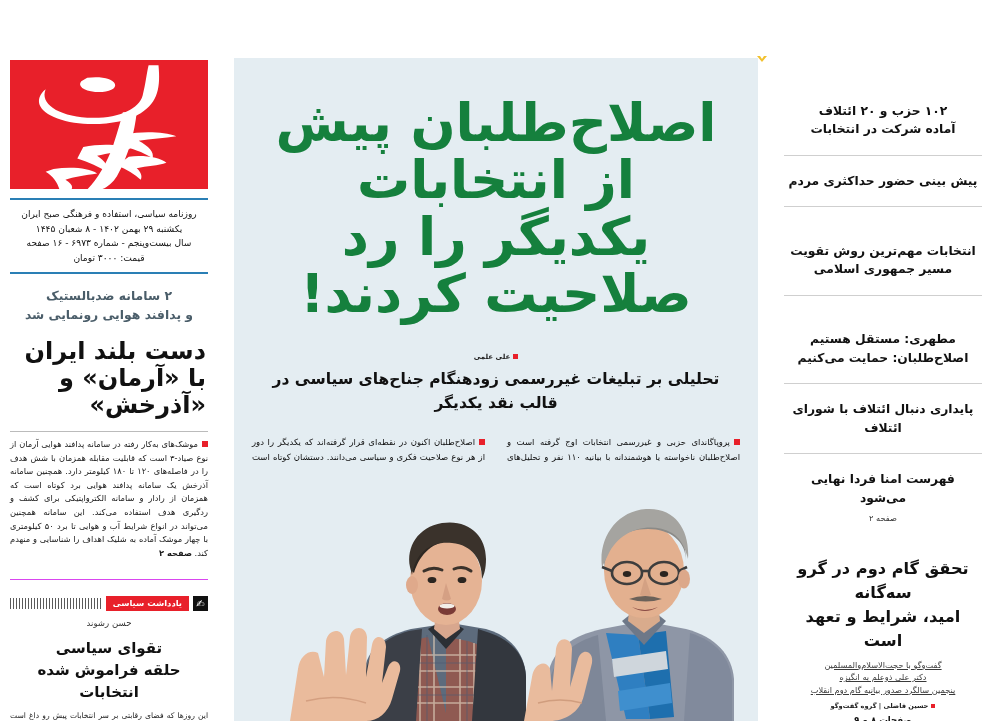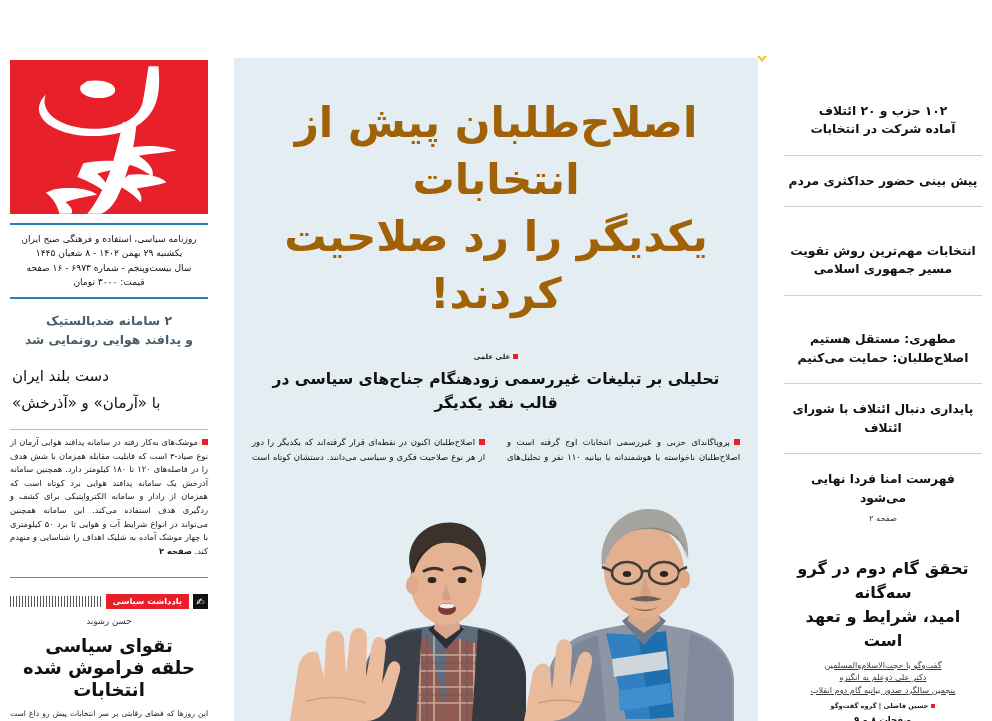--- a/index.html
+++ b/index.html
@@ -48,22 +48,22 @@
     font-size: 9.1px; line-height: 14.5px; color: #111; letter-spacing: -0.2px;
     white-space: nowrap;
   }
 
   .teaser {
     text-align: center; color: #4a5d69; direction: rtl;
     font-size: 12.4px; line-height: 19px; padding: 3px 2px 0 2px; font-weight: 600;
   }
 
   .rh-headline {
-    text-align: left; direction: rtl; color: #111;
-    font-size: 15px; line-height: 27px; font-weight: normal;
+    text-align: right; direction: rtl; color: #111;
+    font-size: 24px; line-height: 27px; font-weight: bold;
     padding: 14px 2px 10px 2px; letter-spacing: -0.4px;
   }
 
   .rh-body {
     direction: rtl; text-align: justify; color: #1a1a1a;
     font-size: 8.3px; line-height: 13.6px;
     border-top: 1px solid #bbb; border-bottom: 1px solid #d946ef;
     padding: 6px 0 19px 0; margin-top: 2px;
   }
   .rh-body .sq {
@@ -86,43 +86,43 @@
   }
   .note-dash {
     flex: 1; height: 11px;
     background: repeating-linear-gradient(to right, #5a5a5a 0 1px, transparent 1px 3px);
   }
   .note-author {
     text-align: center; font-size: 8.6px; color: #333; margin-top: 7px; direction: rtl;
   }
   .note-headline {
     text-align: center; direction: rtl; font-weight: bold; color: #111;
-    font-size: 18px; line-height: 22px; margin-top: 9px; letter-spacing: -0.3px;
+    font-size: 15px; line-height: 22px; margin-top: 9px; letter-spacing: -0.3px;
   }
   .note-body {
     direction: rtl; text-align: justify; font-size: 7.6px; line-height: 12px;
     color: #222; margin-top: 7px; overflow: hidden; max-height: 14px;
   }
 
   
   .col-center {
     flex: 1 1 auto;
     padding: 6px 12px 0 12px;
     position: relative;
   }
   .center-panel {
     background: #e4edf2;
     width: 100%; height: 663px;
     position: relative;
     padding: 28px 18px 0 18px;
     overflow: hidden;
   }
   .main-headline {
-    direction: rtl; text-align: center; color: #a16207;
-    font-weight: bold; font-size: 42px; line-height: 57px;
+    direction: rtl; text-align: center; color: #15803d;
+    font-weight: bold; font-size: 53px; line-height: 57px;
     letter-spacing: -1.2px;
     padding: 8px 6px 0 6px;
   }
   .byline-wrap { text-align: center; margin-top: 22px; direction: rtl; }
   .byline {
     display: inline-flex; align-items: center; gap: 3px;
     font-size: 7px; color: #222; font-weight: bold;
   }
   .byline .bsq { width: 5px; height: 5px; background: #e8202a; display: inline-block; }
   .sub-headline {

